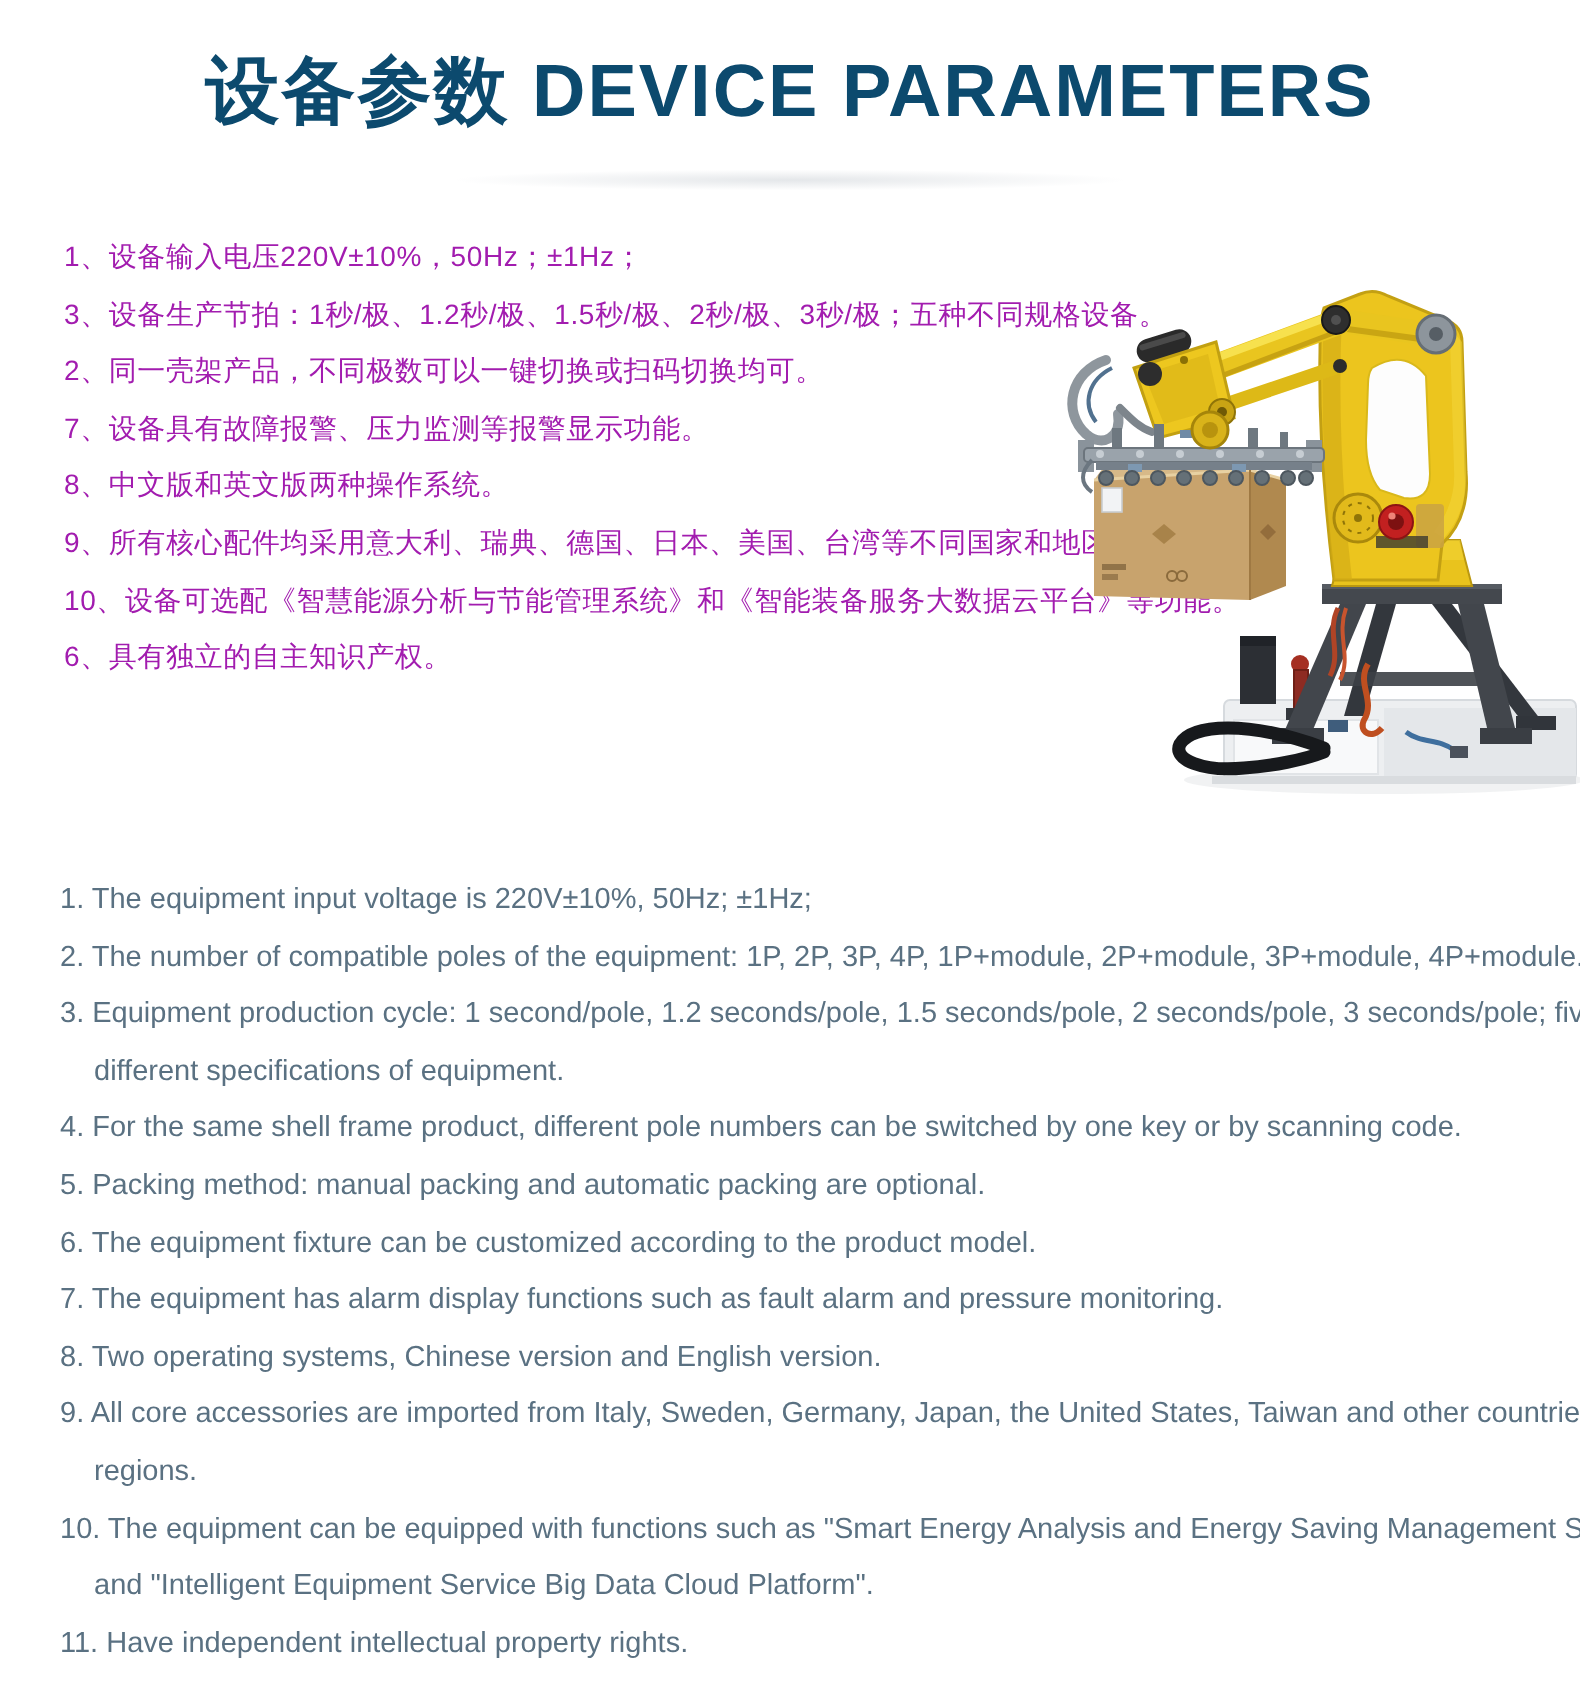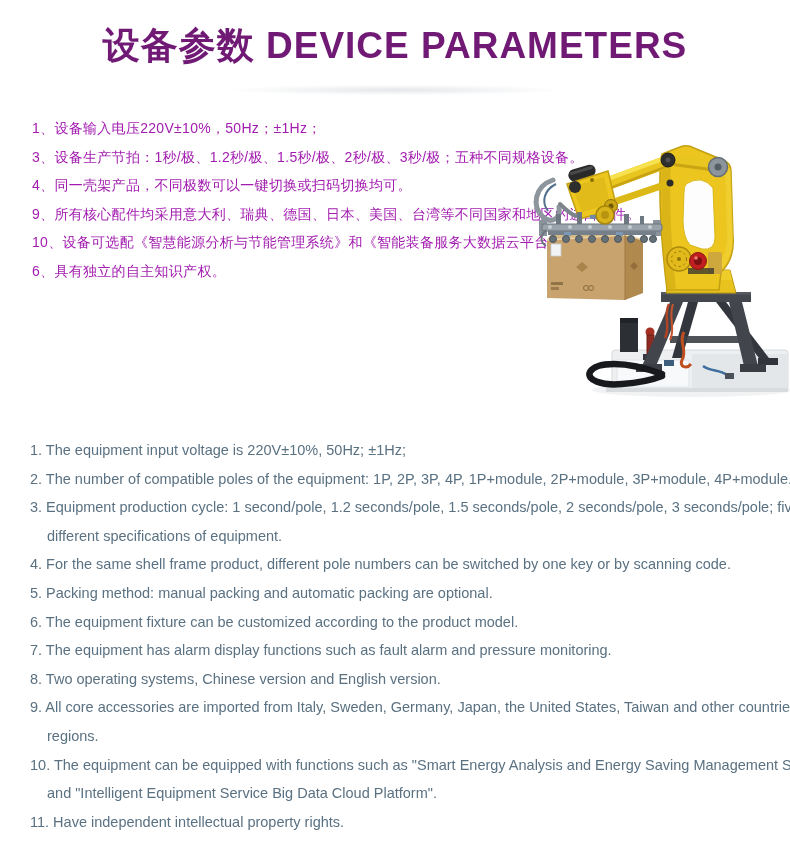--- a/index.html
+++ b/index.html
@@ -3,21 +3,21 @@
 <meta charset="utf-8">
 <style>
   html,body{margin:0;padding:0;}
   body{
     width:790px;height:849px;position:relative;overflow:hidden;
     background:#ffffff;
     font-family:"Liberation Sans","DejaVu Sans",sans-serif;
   }
   .page-title{
     position:absolute;top:20px;left:0;width:790px;height:52px;line-height:52px;
-    text-align:center;font-size:37px;font-weight:700;color:#701a75;
+    text-align:center;font-size:37px;font-weight:700;color:#0c4a6e;
     letter-spacing:1px;white-space:nowrap;
   }
   .title-shadow{
     position:absolute;top:83px;left:170px;width:450px;height:14px;
     background:radial-gradient(ellipse closest-side,rgba(96,112,128,0.17),rgba(255,255,255,0) 75%);
   }
   .zh-list{
     position:absolute;top:114px;left:32px;color:#a21caf;font-size:14px;
   }
   .zh-list .line{height:28.6px;line-height:28.6px;white-space:nowrap;letter-spacing:0.3px;}
@@ -32,21 +32,23 @@
 </style>
 </head>
 <body>
 
 <div class="page-title">设备参数 DEVICE PARAMETERS</div>
 <div class="title-shadow"></div>
 
 <div class="zh-list">
   <div class="line">1、设备输入电压220V±10%，50Hz；±1Hz；</div>
   <div class="line">3、设备生产节拍：1秒/极、1.2秒/极、1.5秒/极、2秒/极、3秒/极；五种不同规格设备。</div>
-  <div class="line">4、同一壳架产品，不同极数可以一键切换或扫码切换均可。</div>
+  <div class="line">2、同一壳架产品，不同极数可以一键切换或扫码切换均可。</div>
+  <div class="line">7、设备具有故障报警、压力监测等报警显示功能。</div>
+  <div class="line">8、中文版和英文版两种操作系统。</div>
   <div class="line">9、所有核心配件均采用意大利、瑞典、德国、日本、美国、台湾等不同国家和地区的进口配件。</div>
   <div class="line">10、设备可选配《智慧能源分析与节能管理系统》和《智能装备服务大数据云平台》等功能。</div>
   <div class="line">6、具有独立的自主知识产权。</div>
 </div>
 
 <div class="en-list">
   <div class="line">1. The equipment input voltage is 220V±10%, 50Hz; ±1Hz;</div>
   <div class="line">2. The number of compatible poles of the equipment: 1P, 2P, 3P, 4P, 1P+module, 2P+module, 3P+module, 4P+module.</div>
   <div class="line">3. Equipment production cycle: 1 second/pole, 1.2 seconds/pole, 1.5 seconds/pole, 2 seconds/pole, 3 seconds/pole; five</div>
   <div class="line cont">different specifications of equipment.</div>

